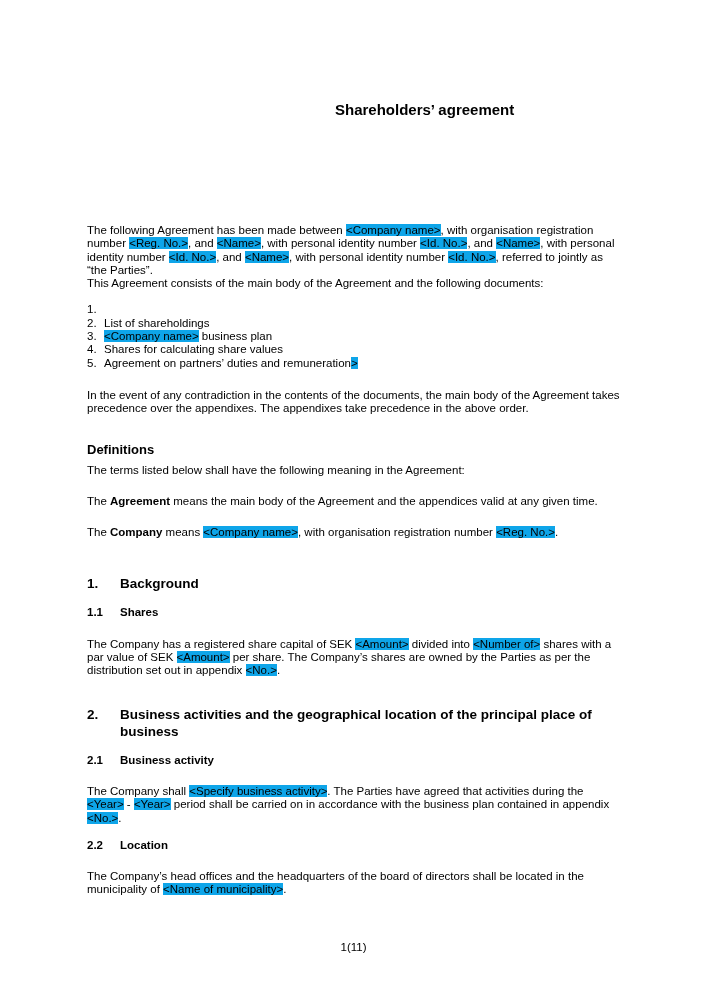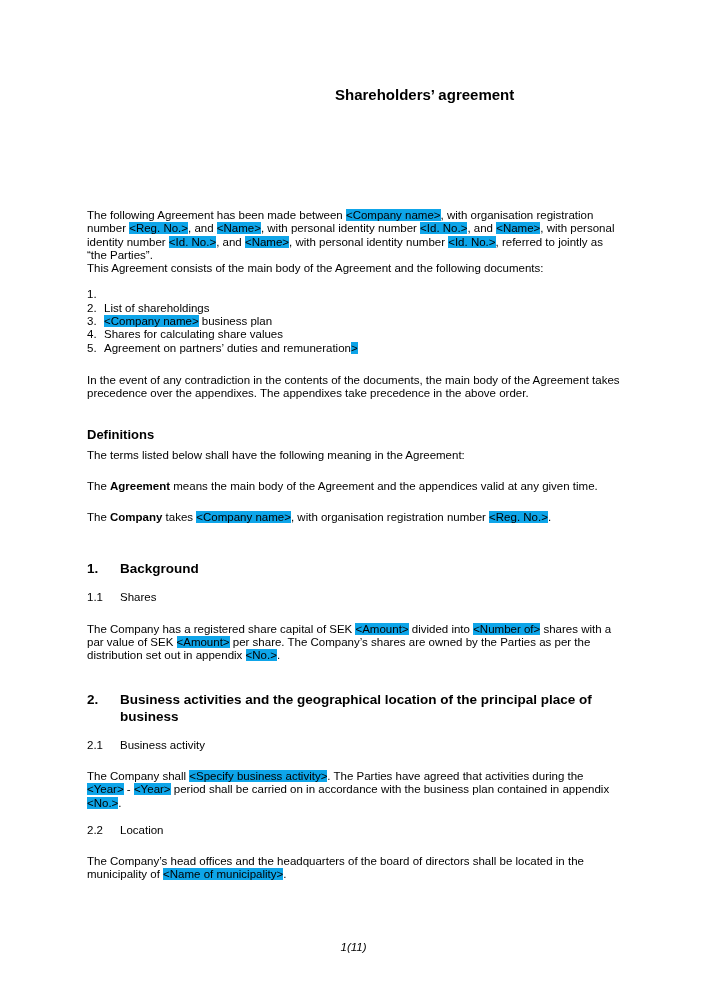--- a/index.html
+++ b/index.html
@@ -7,21 +7,21 @@
     position: relative;
     width: 707px;
     height: 1000px;
     background: #ffffff;
     color: #000000;
     font-family: "Liberation Sans", sans-serif;
     font-size: 11.5px;
     line-height: 13.3px;
     overflow: hidden;
     box-sizing: border-box;
-    padding: 0 87px;
+    padding: 15px 87px;
   }
   .doc-title {
     margin: 86px 0 0 248px;
     font-size: 15px;
     line-height: 18px;
     font-weight: bold;
   }
   p { margin: 0; }
   .intro { margin-top: 105px; }
   .h2 {
@@ -40,34 +40,33 @@
     font-size: 13.5px;
     line-height: 17px;
     font-weight: bold;
     margin-top: 36px;
   }
   .sec-heading.sec2 { margin-top: 28px; }
   .sec-num { width: 33px; flex: 0 0 33px; }
   .sec-title { flex: 1; }
   .sub-heading {
     display: flex;
-    font-weight: normal;
+    font-weight: bold;
     margin-top: 14px;
   }
   .sub-num { width: 33px; flex: 0 0 33px; }
   .after-sub { margin-top: 18px; }
   .hl { background: #0ea5e9; }
   .b { font-weight: bold; }
   .footer {
     position: absolute;
     left: 0;
     right: 0;
     top: 941px;
     text-align: center;
-    font-style: italic;
   }
 </style>
 </head>
 <body>
 
 <div class="page">
 
   <div class="doc-title">Shareholders’ agreement</div>
 
   <p class="intro"><span>The following Agreement has been made between </span><span class="hl">&lt;Company name&gt;</span><span>, with organisation registration number </span><span class="hl">&lt;Reg. No.&gt;</span><span>, and </span><span class="hl">&lt;Name&gt;</span><span>, with personal identity number </span><span class="hl">&lt;Id. No.&gt;</span><span>, and </span><span class="hl">&lt;Name&gt;</span><span>, with personal identity number </span><span class="hl">&lt;Id. No.&gt;</span><span>, and </span><span class="hl">&lt;Name&gt;</span><span>, with personal identity number </span><span class="hl">&lt;Id. No.&gt;</span><span>, referred to jointly as “the Parties”.</span></p>
@@ -94,21 +93,21 @@
       <span class="num">5.</span>
       <span class="li-text"><span>Agreement on partners’ duties and remuneration</span><span class="hl">&gt;</span></span>
     </li>
   </ol>
 
   <p class="note">In the event of any contradiction in the contents of the documents, the main body of the Agreement takes precedence over the appendixes. The appendixes take precedence in the above order.</p>
 
   <div class="h2">Definitions</div>
   <p>The terms listed below shall have the following meaning in the Agreement:</p>
   <p class="spaced"><span>The </span><span class="b">Agreement</span><span> means the main body of the Agreement and the appendices valid at any given time.</span></p>
-  <p class="spaced"><span>The </span><span class="b">Company</span><span> takes </span><span class="hl">&lt;Company name&gt;</span><span>, with organisation registration number </span><span class="hl">&lt;Reg. No.&gt;</span><span>.</span></p>
+  <p class="spaced"><span>The </span><span class="b">Company</span><span> means </span><span class="hl">&lt;Company name&gt;</span><span>, with organisation registration number </span><span class="hl">&lt;Reg. No.&gt;</span><span>.</span></p>
 
   <div class="sec-heading">
     <span class="sec-num">1.</span>
     <span class="sec-title">Background</span>
   </div>
 
   <div class="sub-heading">
     <span class="sub-num">1.1</span>
     <span>Shares</span>
   </div>

